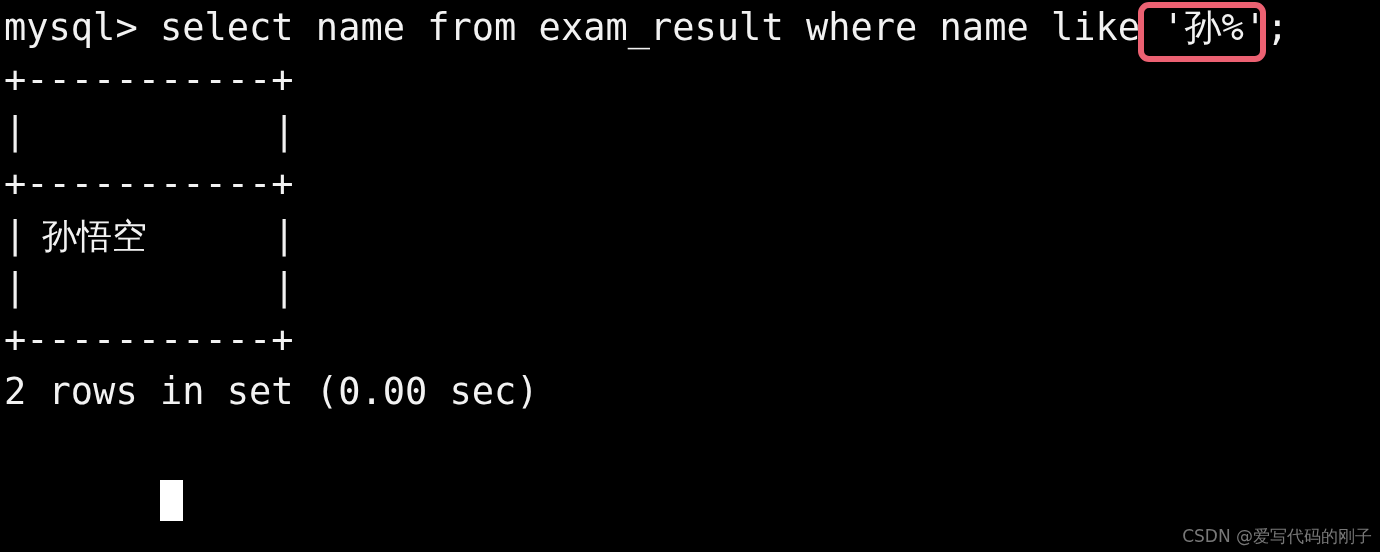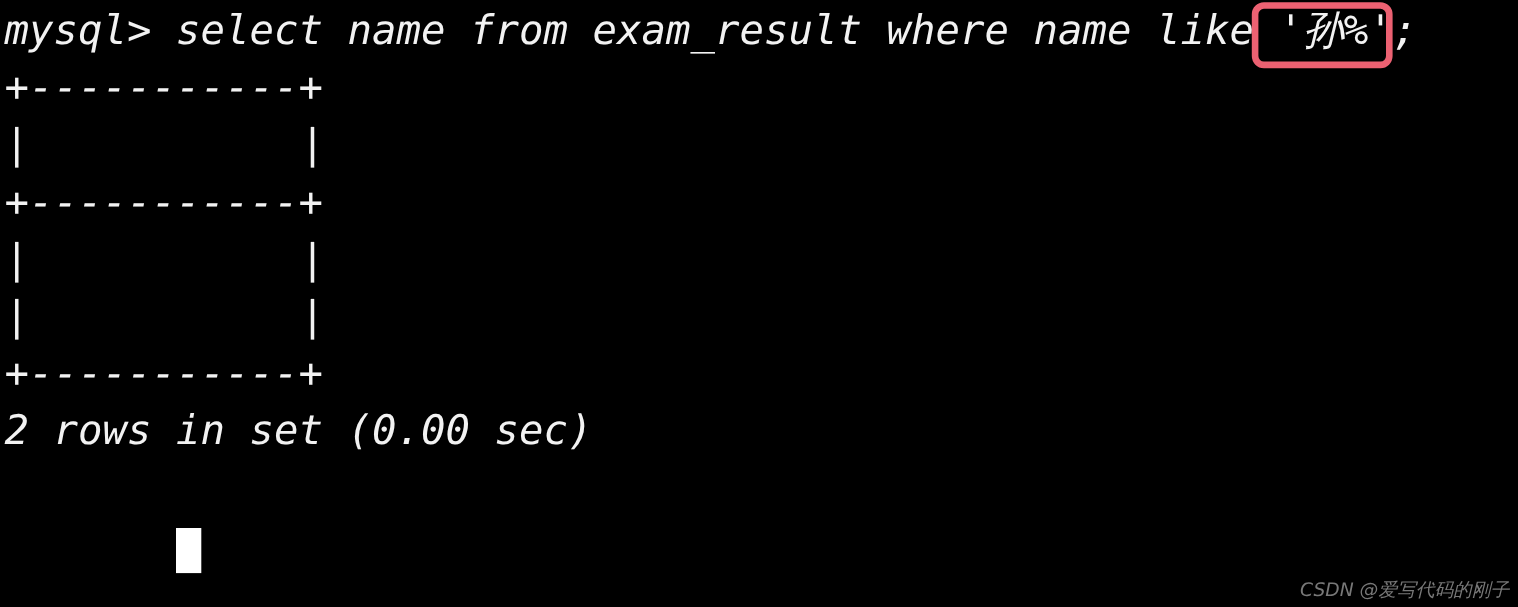--- a/index.html
+++ b/index.html
@@ -8,21 +8,20 @@
     padding: 0;
     background: #000000;
   }
   #terminal {
     position: relative;
     width: 1380px;
     height: 552px;
     background: #000000;
     overflow: hidden;
     font-family: "DejaVu Sans Mono", "Liberation Mono", monospace;
-    font-style: italic;
   }
   .term-screen {
     position: absolute;
     left: 0;
     top: 0;
     width: 1380px;
     height: 552px;
     padding: 0;
     margin: 0;
   }
@@ -124,20 +123,21 @@
     <div class="line l0">mysql&gt; select name from exam_result where name like '孙%';</div>
 
     <div class="line l1">+-----------+</div>
 
     <div class="cell-row l2">|</div>
     <div class="rowpipe-right l2">|</div>
 
     <div class="line l3">+-----------+</div>
 
     <div class="cell-row l4">|</div>
+    <div class="rowtext l4">孙悟空</div>
     <div class="rowpipe-right l4">|</div>
 
     <div class="cell-row l5">|</div>
     <div class="rowpipe-right l5">|</div>
 
     <div class="line l6">+-----------+</div>
 
     <div class="line l7">2 rows in set (0.00 sec)</div>
 
     <div class="line l8"></div>

